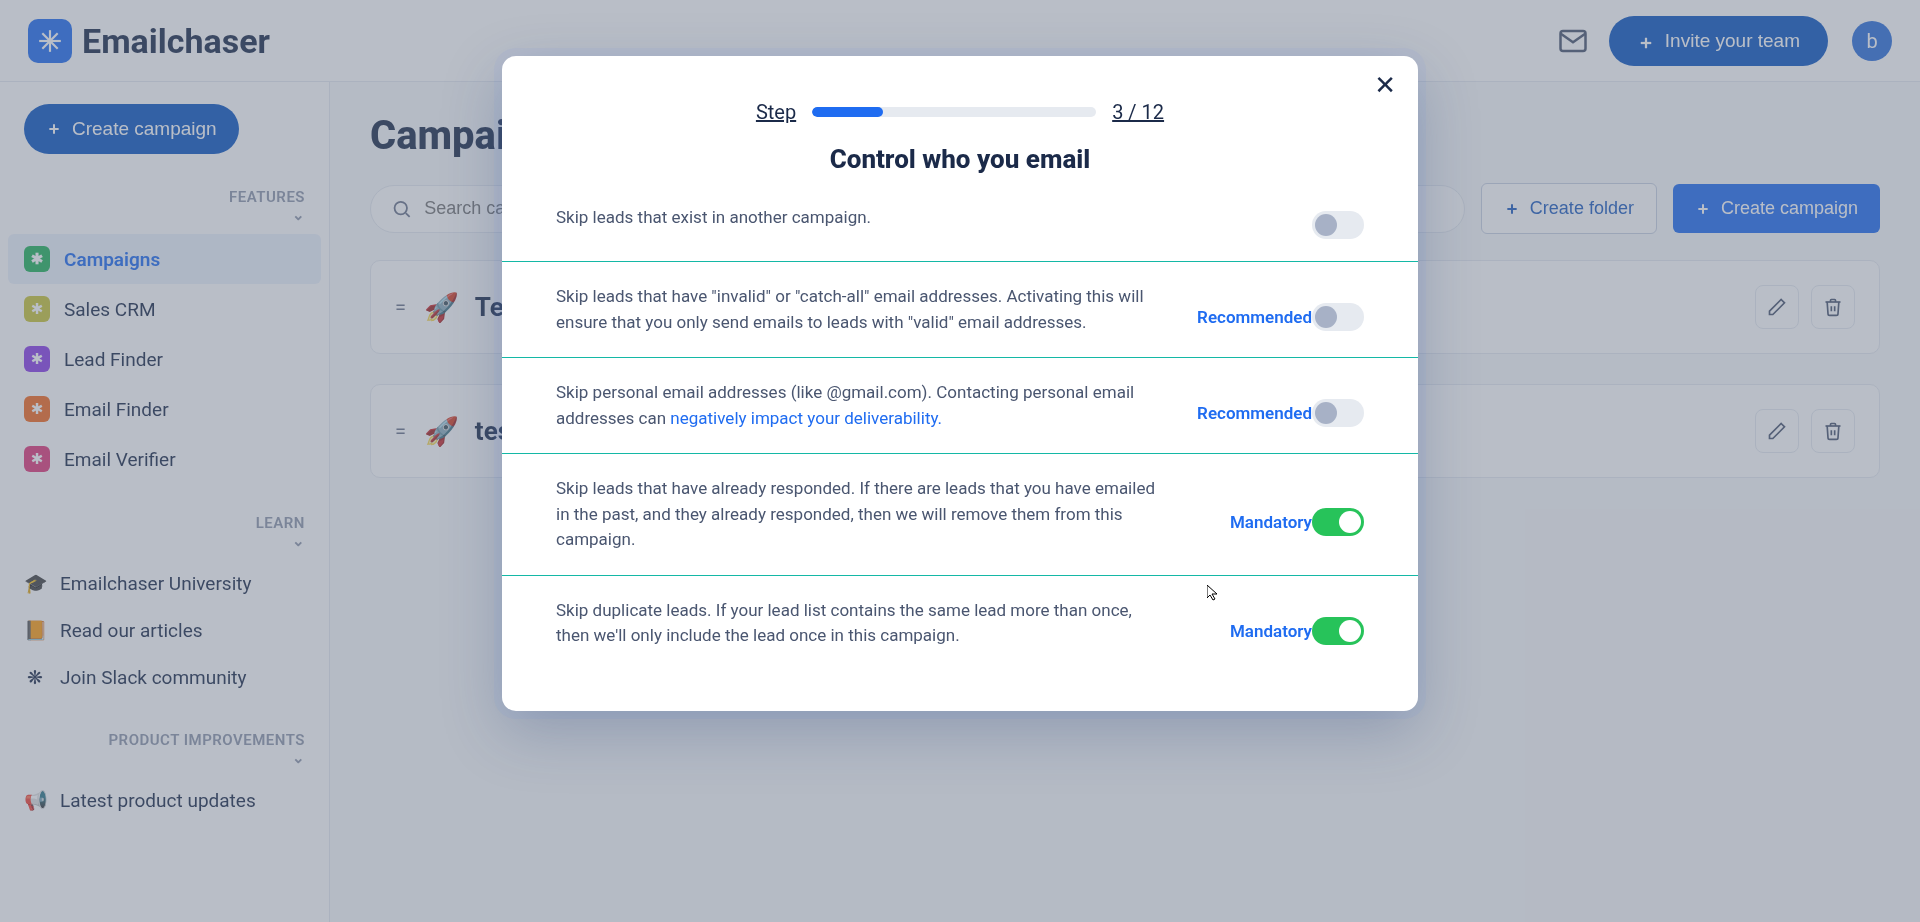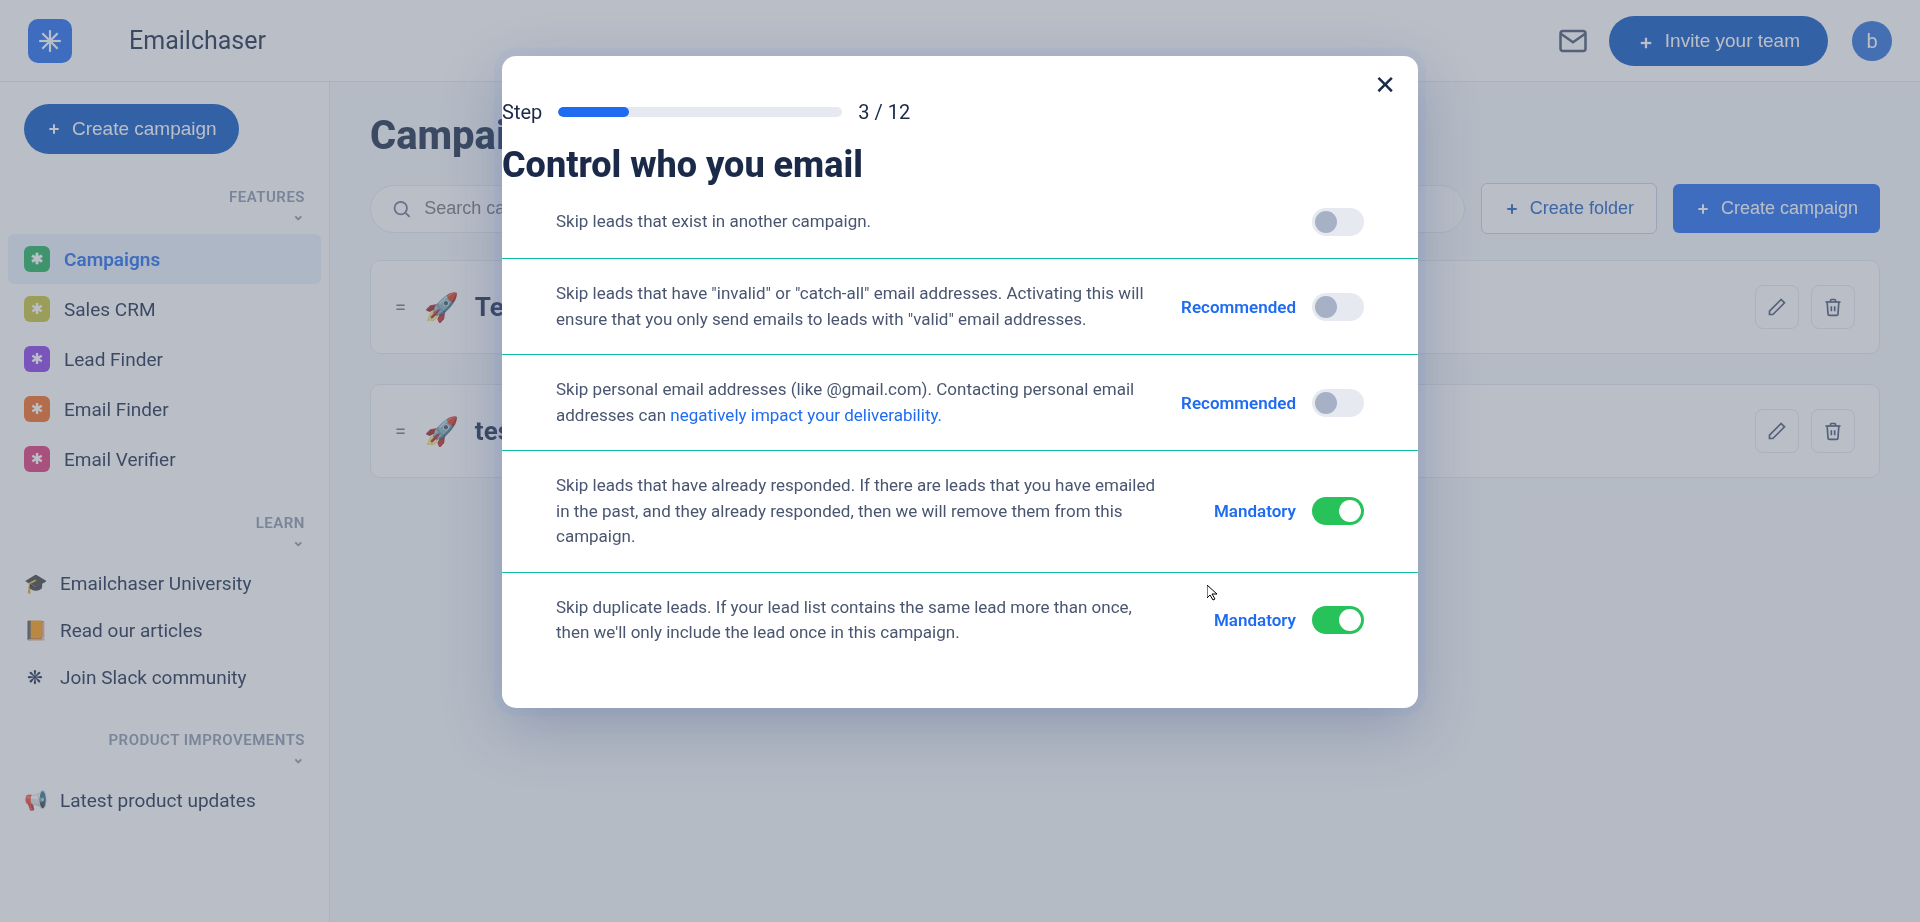--- a/index.html
+++ b/index.html
@@ -27,24 +27,23 @@
     gap: 10px;
   }
   .logo-img {
     width: 44px; height: 44px;
     background: #1f6cf1;
     border-radius: 10px;
     display: flex; align-items: center; justify-content: center;
     color: #fff;
   }
   .logo-text {
-    font-size: 25px;
-    font-weight: 400;
+    font-size: 34px;
+    font-weight: 700;
     color: #1b2a49;
-    margin-left: 47px;
   }
   .header-spacer { flex: 1; }
   .mail-icon {
     width: 32px; height: 32px;
     color: #4a5670;
     margin-right: 20px;
     display: flex; align-items: center; justify-content: center;
   }
   .invite-btn {
     display: flex; align-items: flex-end; gap: 10px;
@@ -198,52 +197,53 @@
     box-shadow: 0 20px 60px rgba(30,60,120,0.25), 0 0 0 8px rgba(80,140,255,0.06);
     padding: 20px 0 40px 0;
     position: relative;
   }
   .modal-close {
     position: absolute; top: 14px; right: 22px;
     font-size: 26px; color: #1b2a49; cursor: pointer;
     background: none; border: none;
   }
   .step-row {
-    display: flex; align-items: center; gap: 16px;
+    display: flex; align-items: center; justify-content: center; gap: 16px;
     margin: 24px 0 10px 0;
+    text-decoration: underline;
   }
   .step-label { font-size: 20px; color: #1b2a49; }
   .progress {
     width: 284px; height: 10px;
     background: #e6eaf0; border-radius: 6px;
     position: relative; overflow: hidden;
   }
   .progress-fill {
     position: absolute; left: 0; top: 0; bottom: 0;
     background: #1f6cf1; border-radius: 6px;
   }
   .step-count { font-size: 20px; color: #1b2a49; }
   .modal-title {
-    text-align: left;
-    font-size: 36px;
+    text-align: center;
+    font-size: 26px;
     font-weight: 800;
     color: #1b2a49;
     margin: 20px 0 16px 0;
   }
   .opt-row {
     display: flex; align-items: center; justify-content: space-between;
     padding: 22px 54px;
     border-bottom: 1px solid #14b8a6;
     gap: 30px;
   }
   .opt-row.first { padding-top: 6px; }
   .opt-row:last-of-type { border-bottom: none; }
   .opt-text { font-size: 17px; color: #4a5670; line-height: 1.5; max-width: 600px; }
   .opt-text a { color: #1f6cf1; text-decoration: none; }
-  .opt-right { display: flex; align-items: center; gap: 16px; flex-shrink: 0; }
+  .opt-right { display: flex; align-items: center; flex-shrink: 0; margin-top: 15px; }
   .tag { font-size: 17px; font-weight: 600; color: #1f6cf1; }
   .toggle {
     width: 52px; height: 28px;
     background: #e6eaf0;
     border-radius: 20px;
     position: relative;
     cursor: pointer;
   }
   .toggle .knob {
     position: absolute; top: 3px; left: 3px;

